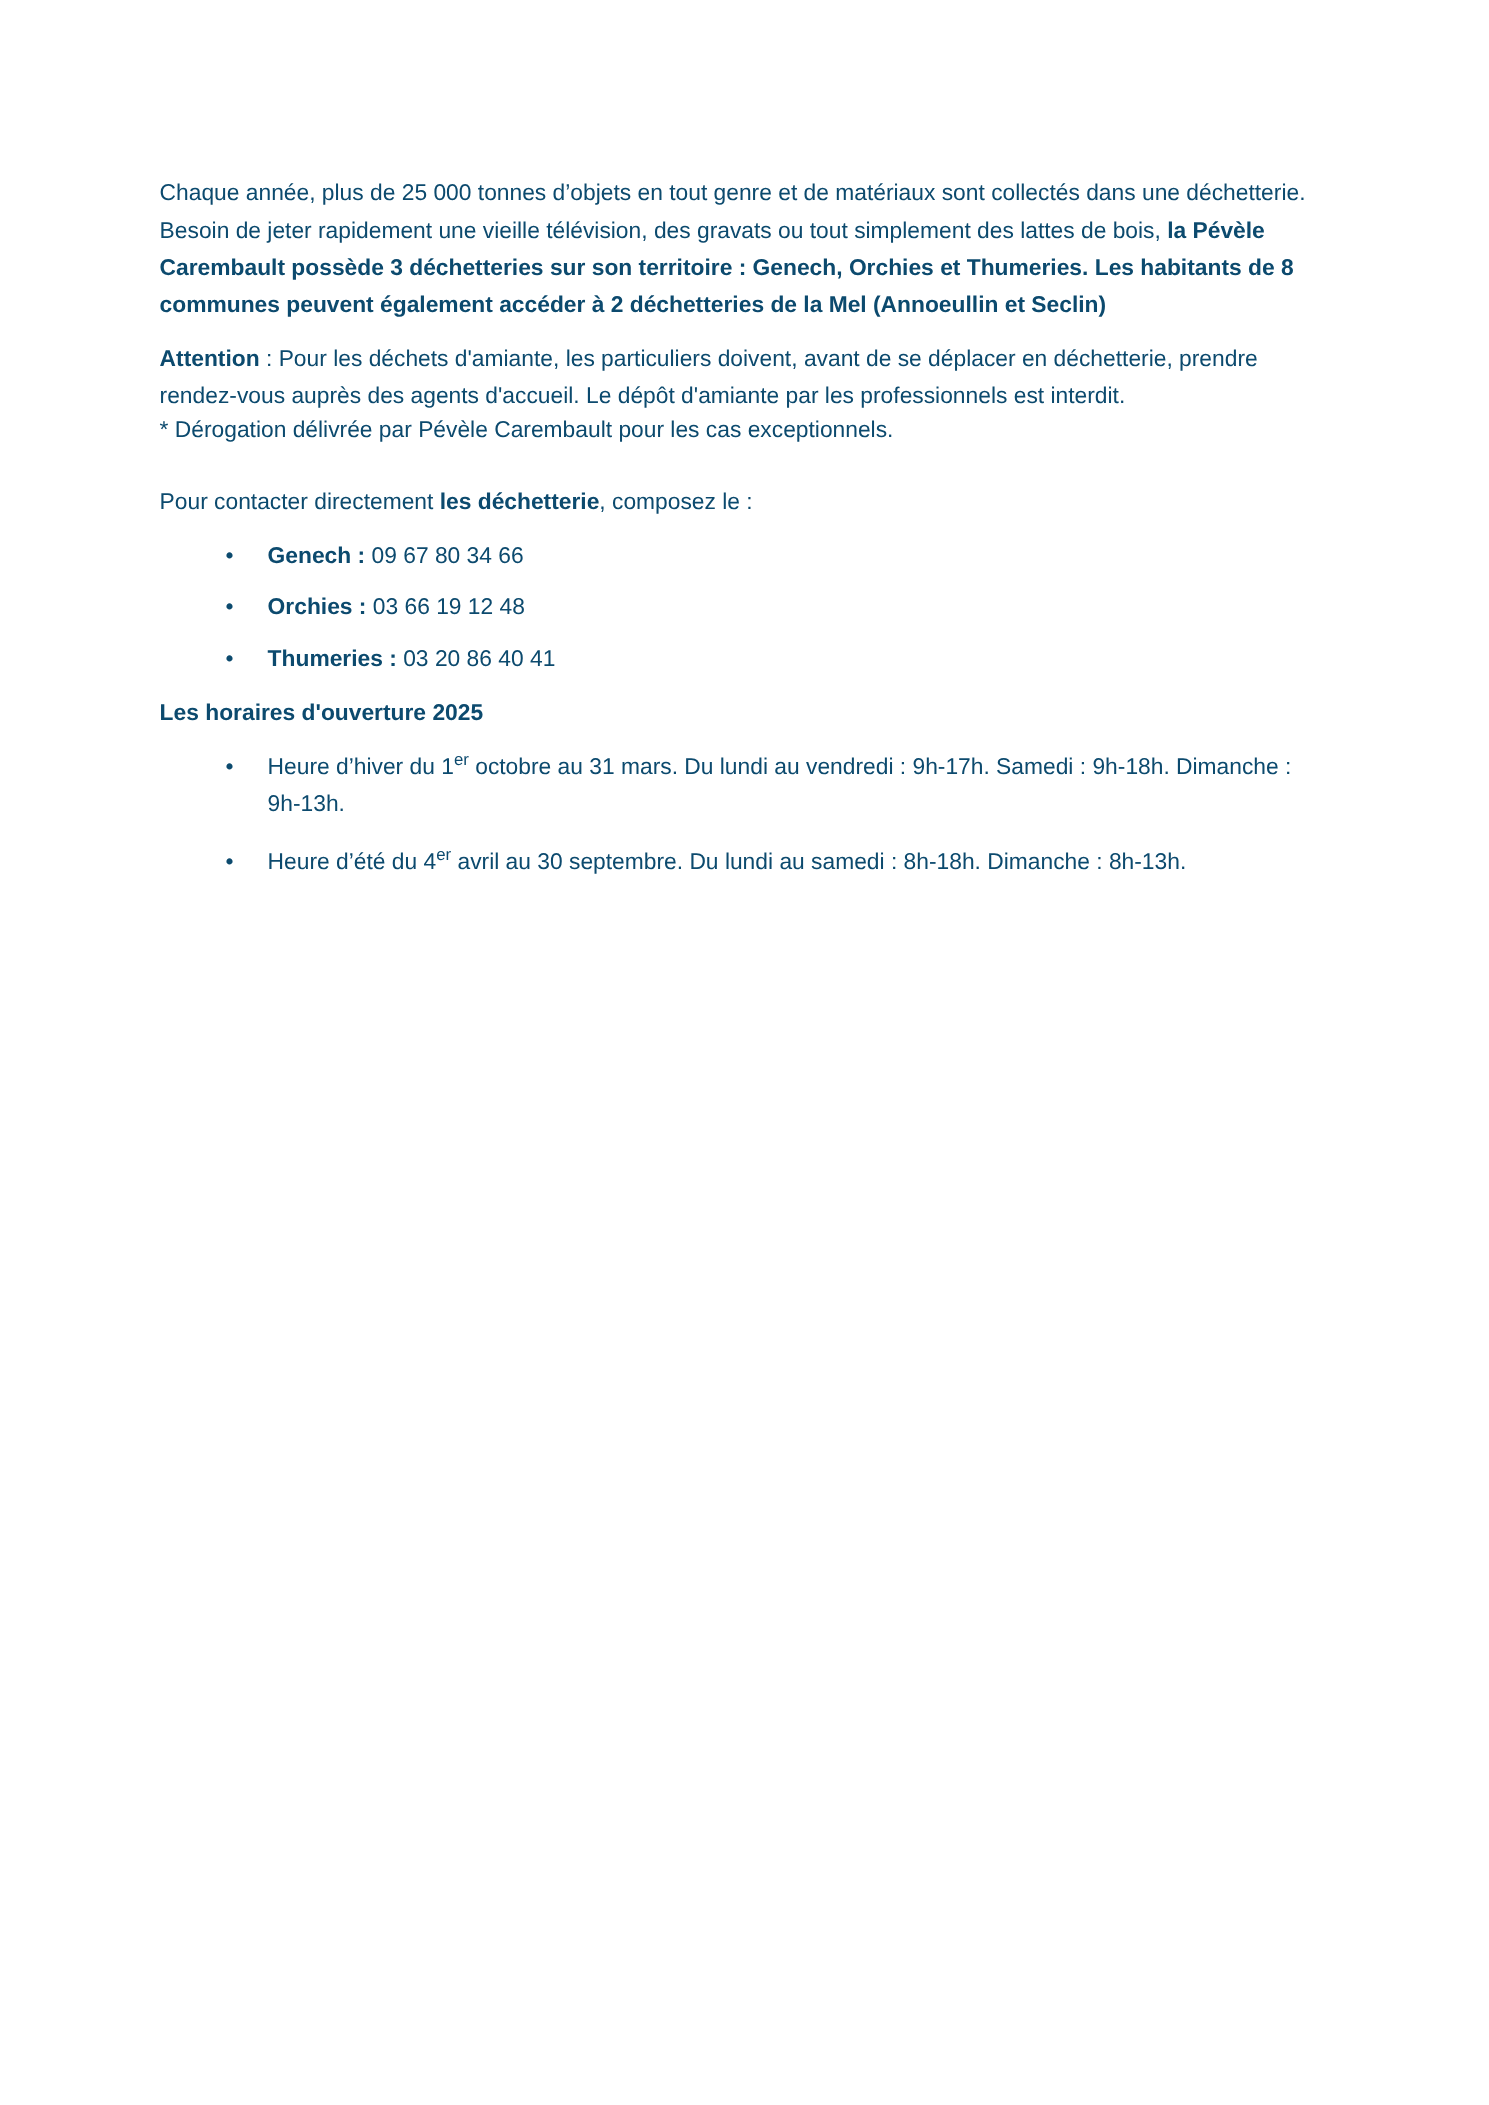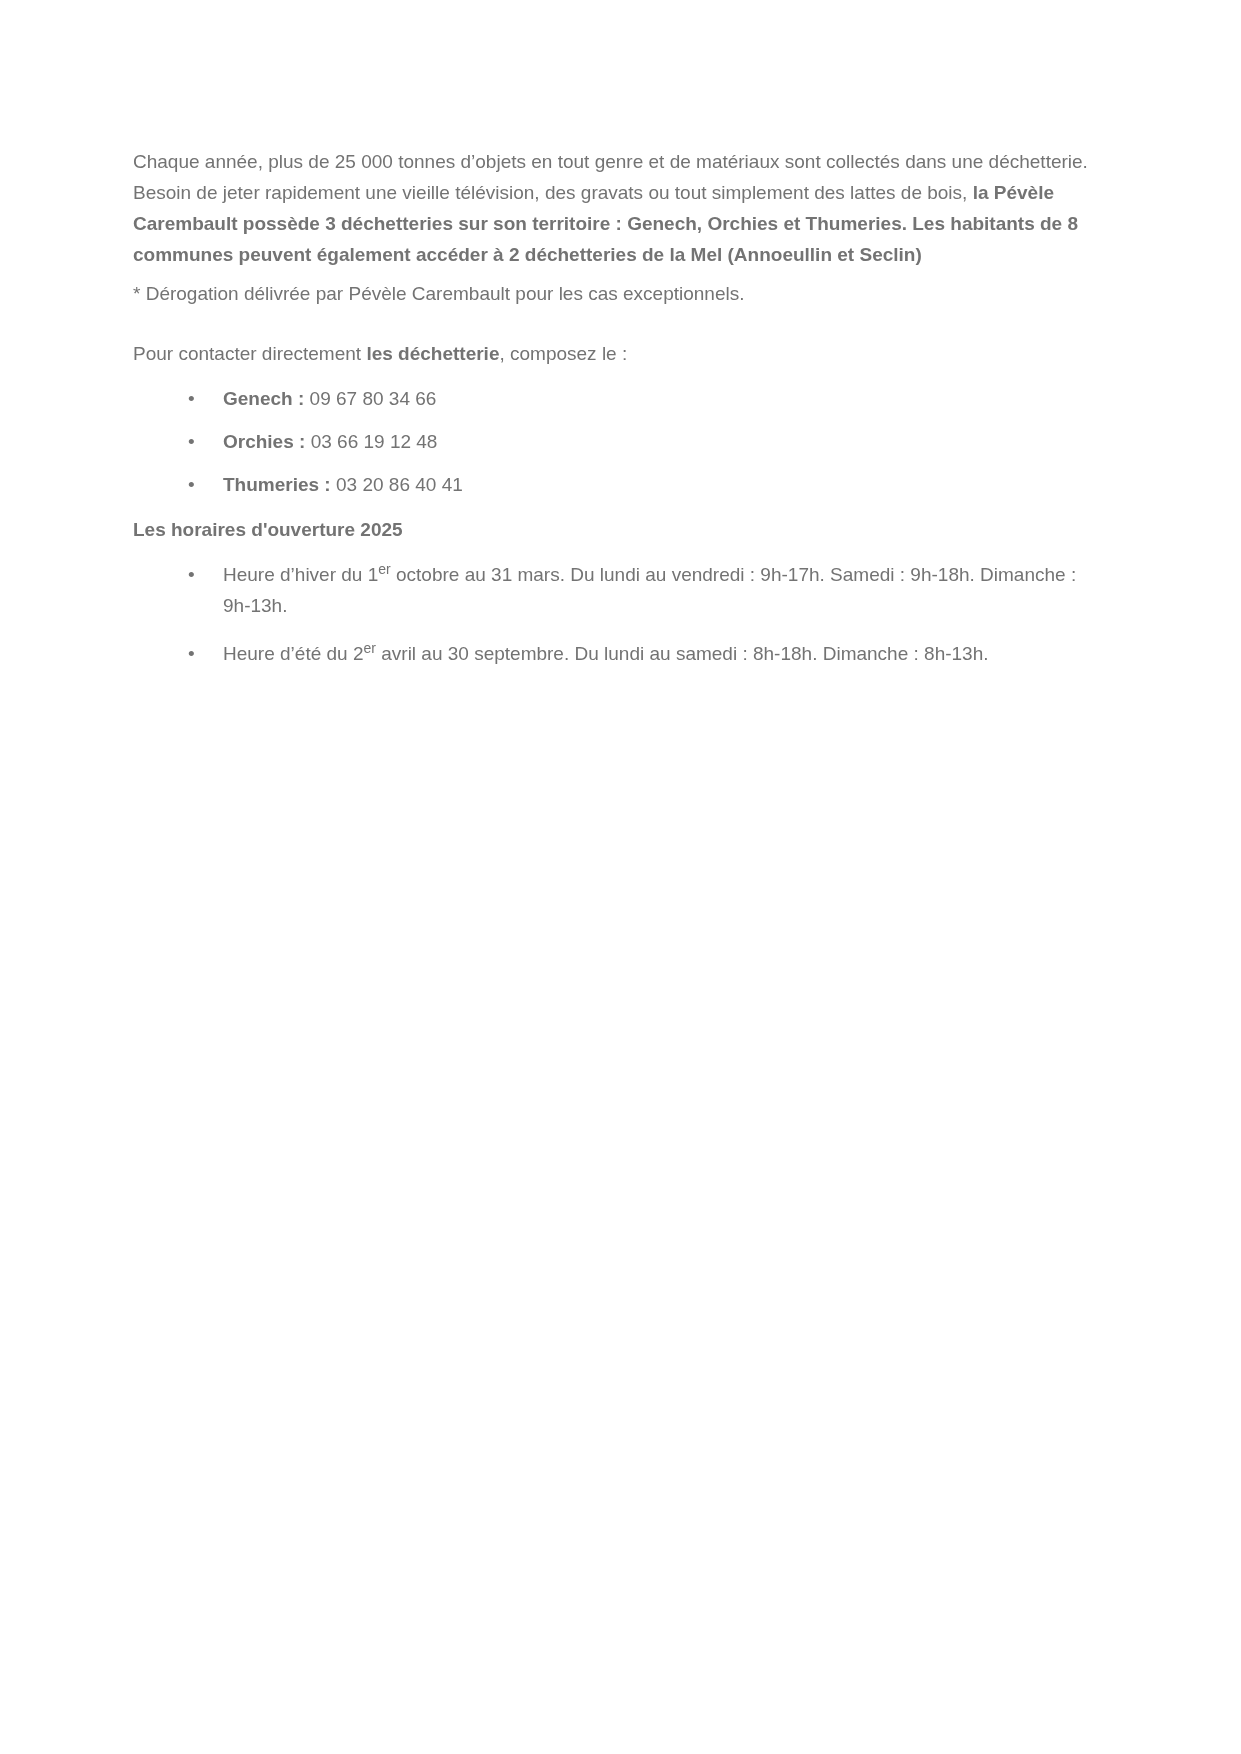--- a/index.html
+++ b/index.html
@@ -9,21 +9,21 @@
   }
   .page {
     width: 1241px;
     height: 1754px;
     box-sizing: border-box;
     background: #ffffff;
     padding: 146px 133px 0 133px;
     font-family: "Liberation Sans", sans-serif;
     font-size: 19px;
     line-height: 31px;
-    color: #737373;
+    color: #0c4a6e;
     overflow: hidden;
   }
   p {
     margin: 0 0 14px 0;
   }
   .b {
     font-weight: 700;
   }
   .attention-para {
     margin-bottom: 3px;
@@ -62,31 +62,32 @@
   }
 </style>
 </head>
 <body>
 
 <div class="page">
 
   <p><span>Chaque année, plus de 25 000 tonnes d’objets en tout genre et de matériaux sont collectés dans une déchetterie. Besoin de jeter rapidement une vieille télévision, des gravats ou tout simplement des lattes de bois, </span><span class="b">la Pévèle Carembault possède 3 déchetteries sur son territoire : Genech, Orchies et Thumeries. Les habitants de 8 communes peuvent également accéder à 2 déchetteries de la Mel (Annoeullin et Seclin)</span></p>
 
 
+  <p class="attention-para"><span class="b">Attention</span><span> : Pour les déchets d'amiante, les particuliers doivent, avant de se déplacer en déchetterie, prendre rendez-vous auprès des agents d'accueil. Le dépôt d'amiante par les professionnels est interdit.</span></p>
 
   <p class="footnote">* Dérogation délivrée par Pévèle Carembault pour les cas exceptionnels.</p>
 
   <p><span>Pour contacter directement </span><span class="b">les  déchetterie</span><span>, composez le :</span></p>
 
   <ul class="doc-list">
     <li><span class="bullet">•</span><span class="b">Genech :</span> <span>09 67 80 34 66</span></li>
     <li><span class="bullet">•</span><span class="b">Orchies :</span> <span>03 66 19 12 48</span></li>
     <li><span class="bullet">•</span><span class="b">Thumeries :</span> <span>03 20 86 40 41</span></li>
   </ul>
 
   <p class="hours-heading">Les horaires d'ouverture 2025</p>
 
   <ul class="doc-list hours-list">
     <li><span class="bullet">•</span><span>Heure d’hiver du 1</span><sup>er</sup><span> octobre au 31 mars. Du lundi au vendredi : 9h-17h. Samedi : 9h-18h. Dimanche : 9h-13h.</span></li>
-    <li><span class="bullet">•</span><span>Heure d’été du 2</span><sup>er</sup><span> avril au 30 septembre. Du lundi au samedi : 8h-18h. Dimanche : 8h-13h.</span></li>
+    <li><span class="bullet">•</span><span>Heure d’été du 4</span><sup>er</sup><span> avril au 30 septembre. Du lundi au samedi : 8h-18h. Dimanche : 8h-13h.</span></li>
   </ul>
 
 </div>
 
 </body></html>

